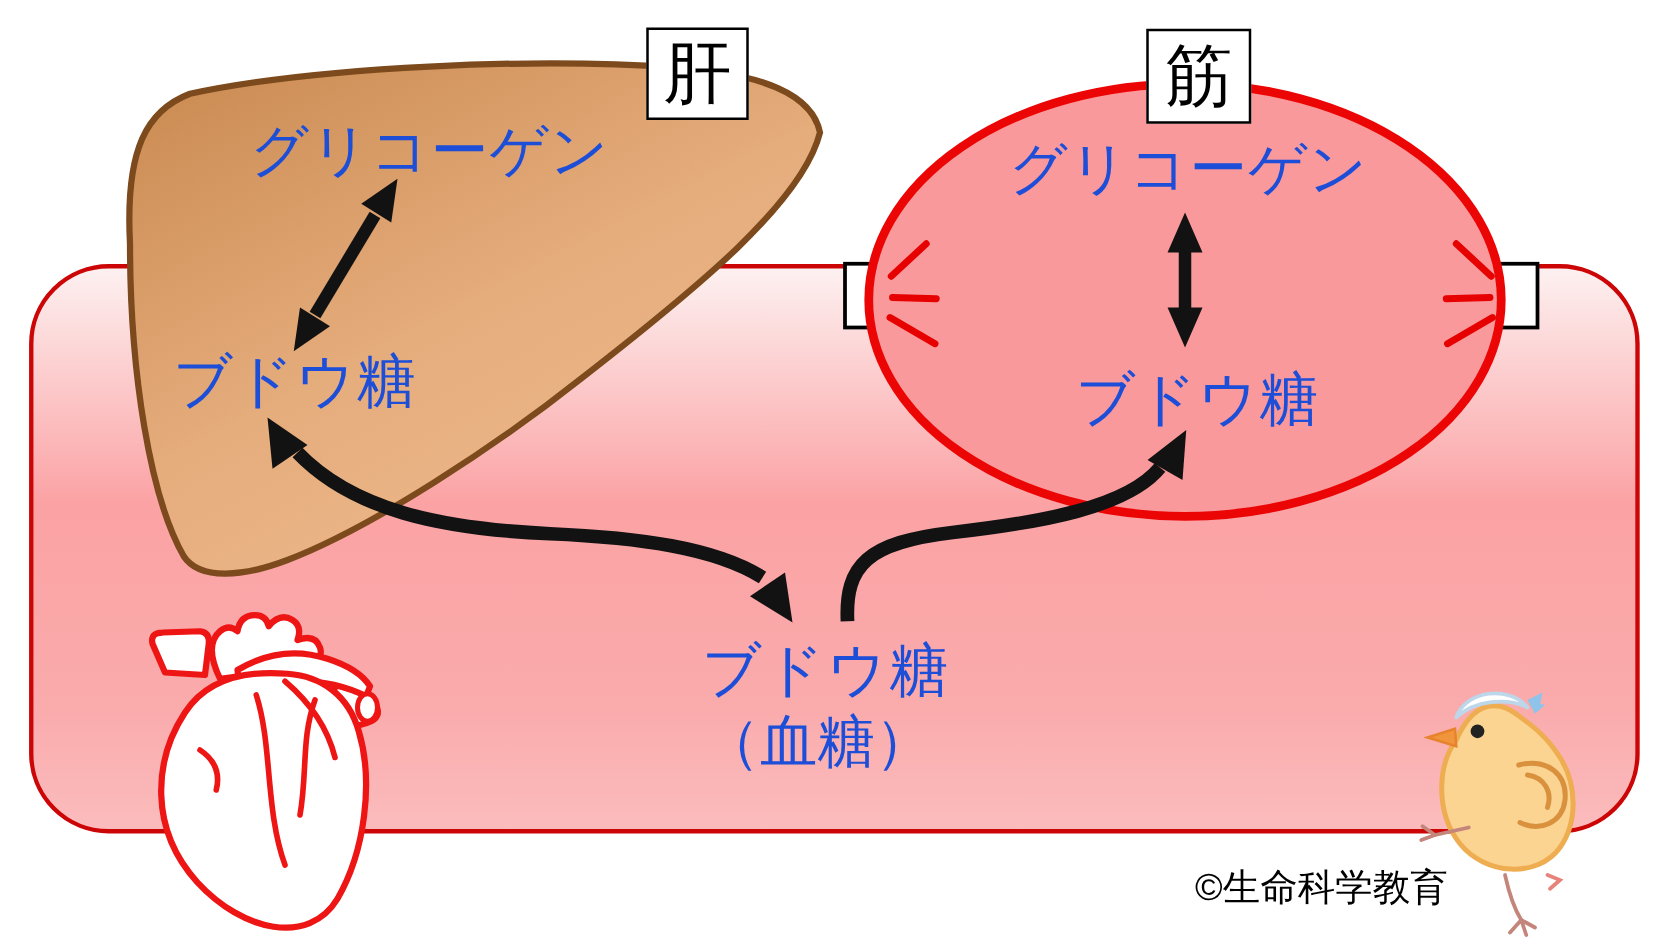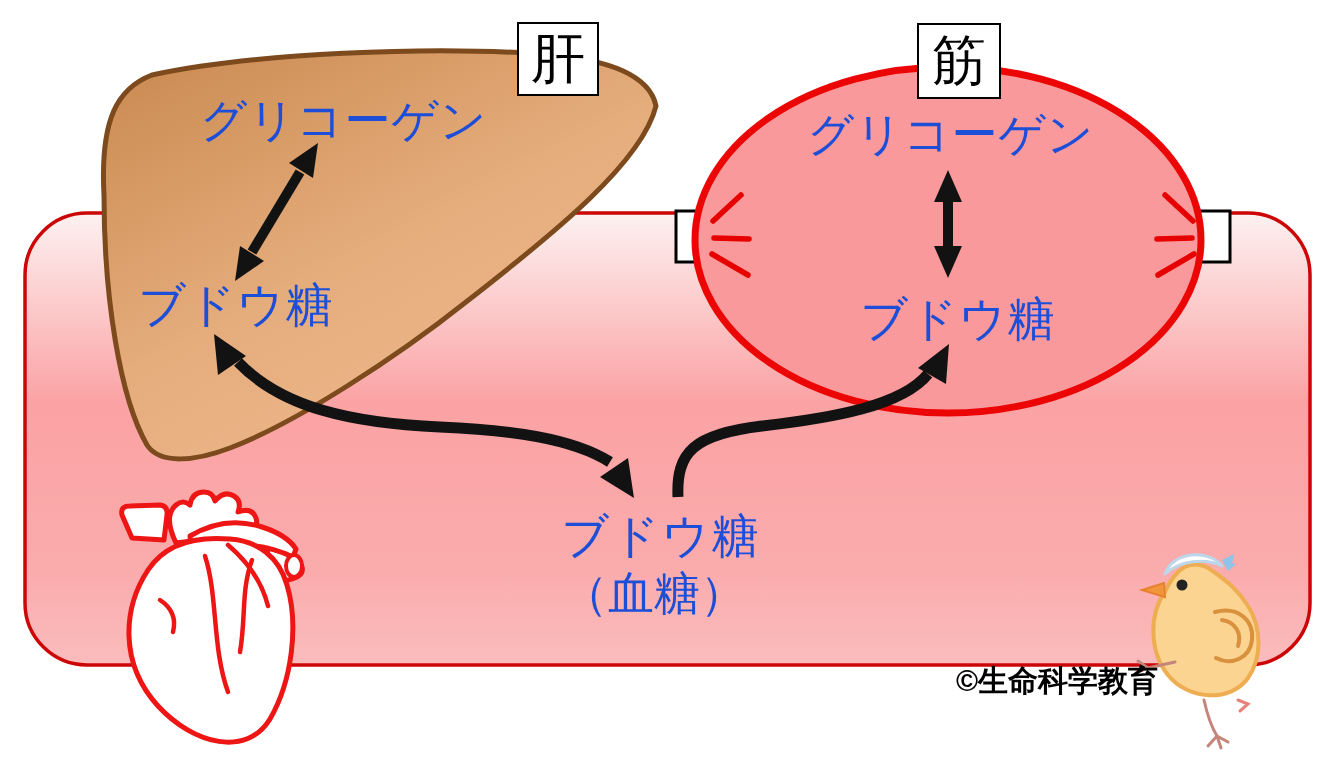--- a/index.html
+++ b/index.html
@@ -133,15 +133,15 @@
 
   <div class="lbl center glyco" style="left:194px;top:97px;width:300px;">グリコーゲン</div>
   <div class="lbl center gluco" style="left:86px;top:281px;width:300px;">ブドウ糖</div>
 
   <div class="lbl center glyco" style="left:801px;top:111px;width:300px;">グリコーゲン</div>
   <div class="lbl center gluco" style="left:808px;top:295px;width:300px;">ブドウ糖</div>
 
   <div class="lbl center blood1" style="left:511px;top:512px;width:300px;">ブドウ糖</div>
   <div class="lbl center blood2" style="left:504px;top:570px;width:300px;">（血糖）</div>
 
-  <div class="lbl credit" style="left:956px;top:666px;font-weight:bold;">©生命科学教育</div>
+  <div class="lbl credit" style="left:956px;top:696px;">©生命科学教育</div>
 
 </div>
 
 </body></html>

